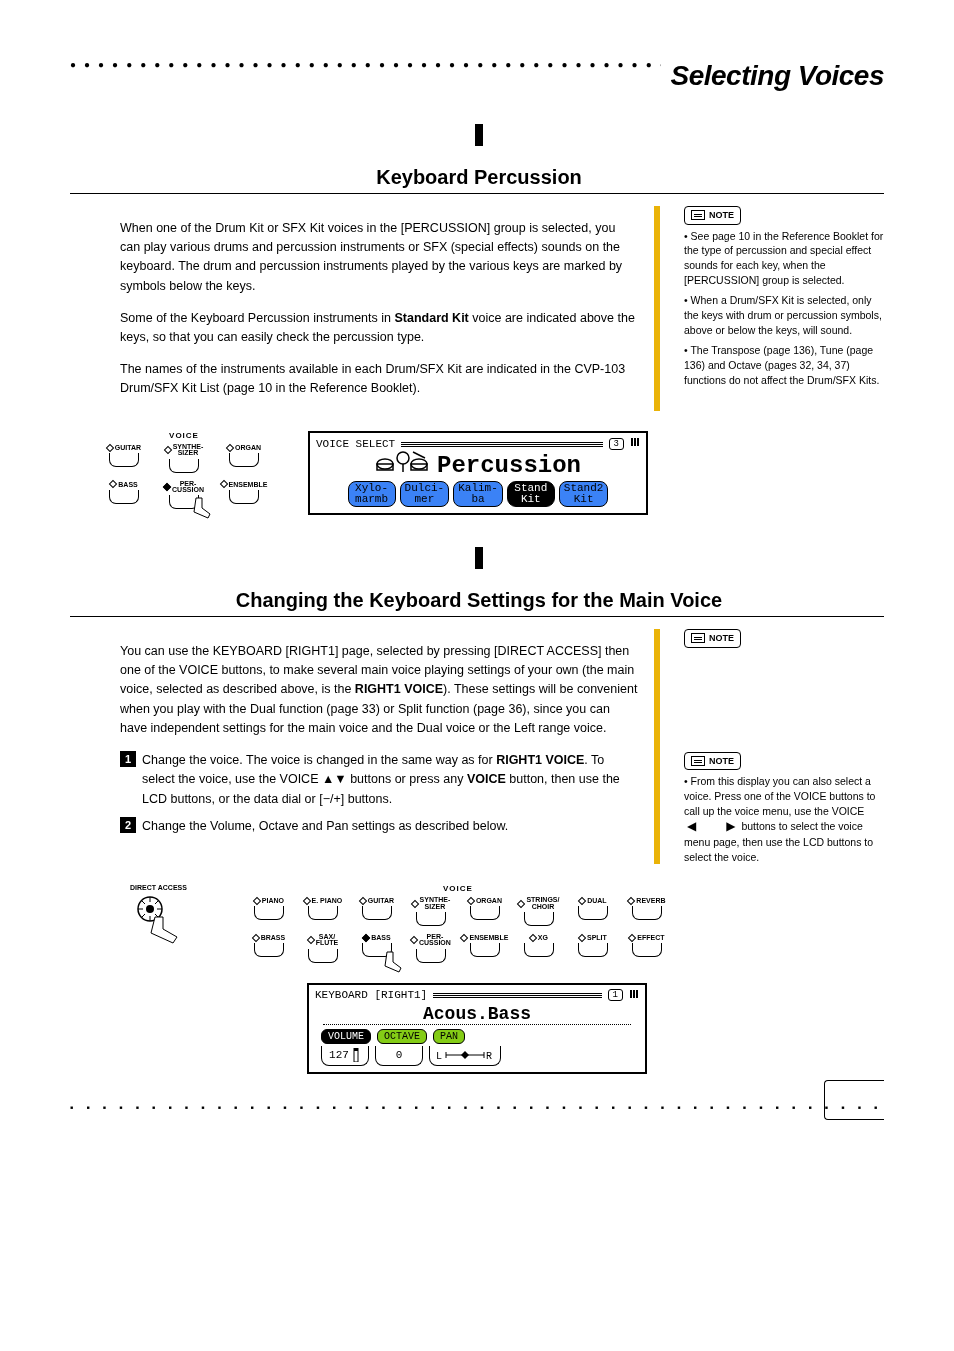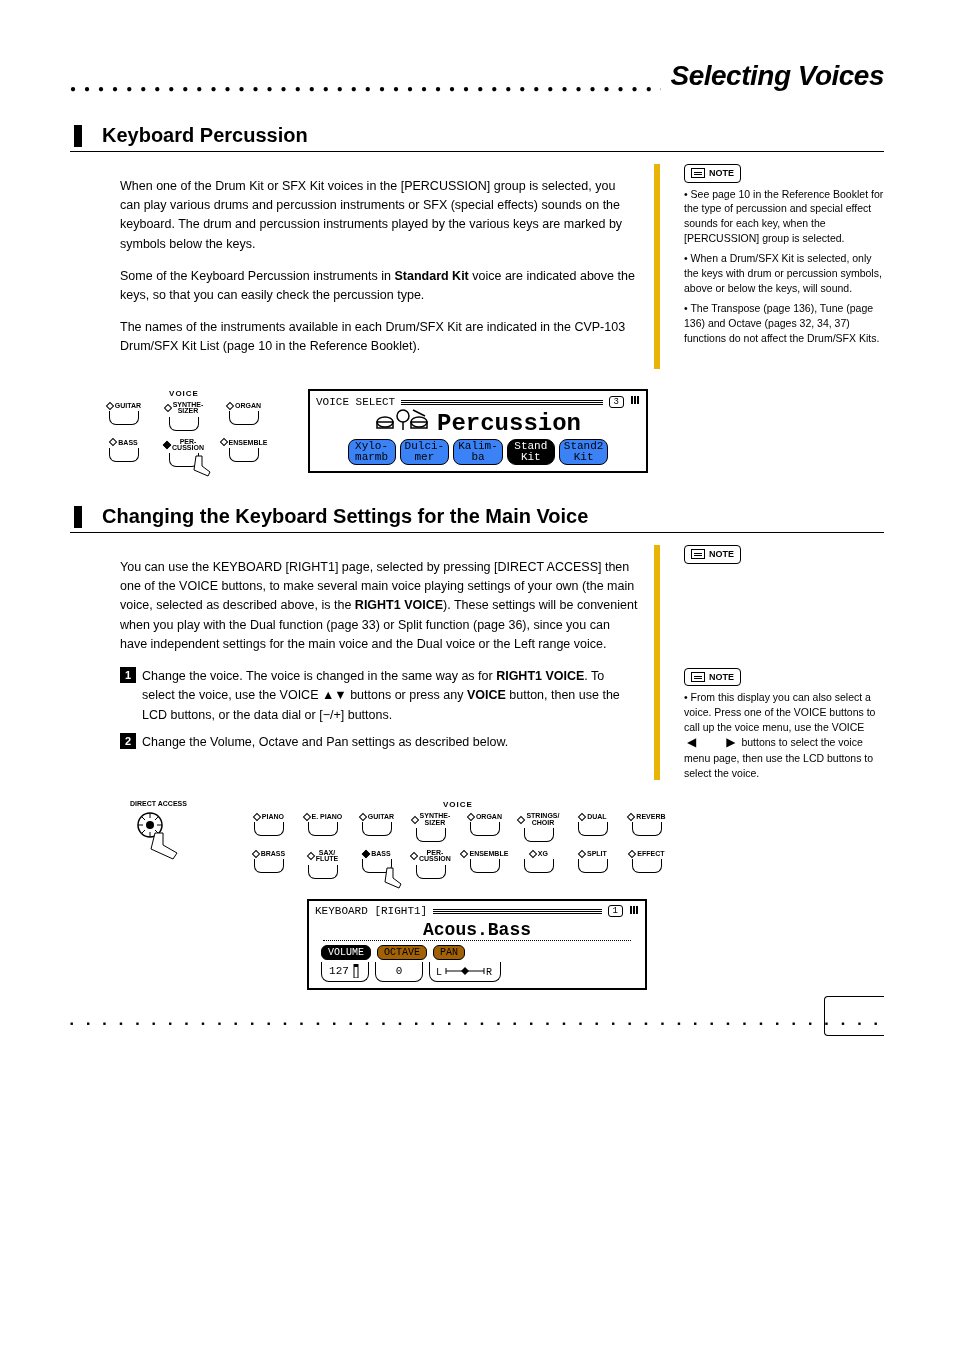--- a/index.html
+++ b/index.html
@@ -11,21 +11,21 @@
     font-family: Arial, Helvetica, sans-serif;
     color: #000;
     position: relative;
   }
   .page {
     padding: 60px 70px 40px 70px;
     position: relative;
   }
   .dotted-header {
     display: flex;
-    align-items: flex-end;
+    align-items: flex-start;
     margin-bottom: 16px;
   }
   .dots-left {
     flex: 1;
     height: 8px;
     display: flex;
     align-items: center;
     overflow: hidden;
   }
   .dots-left::before {
@@ -42,20 +42,21 @@
     margin-left: 10px;
     letter-spacing: -0.5px;
   }
   .section-header {
     border-bottom: 1px solid #000;
     padding: 8px 0 4px 4px;
     margin: 24px 0 12px 0;
     display: flex;
     align-items: center;
     gap: 20px;
+    flex-direction: column;
   }
   .section-bar {
     width: 8px;
     height: 22px;
     background: #000;
     display: inline-block;
     flex-shrink: 0;
   }
   .section-title {
     font-size: 20px;
@@ -197,21 +198,21 @@
     border-bottom: 1px dotted #000;
     margin: 2px 8px 4px 8px;
   }
   .lcd2-row { display: flex; gap: 6px; justify-content: flex-start; padding-left: 6px;}
   .lcd2-tab {
     border: 1.5px solid #000;
     border-radius: 6px;
     padding: 1px 6px;
     font-size: 10px;
     text-align: center;
-    background: #a16207;
+    background: #84cc16;
   }
   .lcd2-tab.sel { background: #000; color: #fff; }
   .lcd2-vals { display: flex; gap: 6px; padding-left: 6px; margin-top: 2px;}
   .lcd2-val {
     border: 1.5px solid #000;
     border-radius: 0 0 8px 8px;
     border-top: none;
     padding: 2px 6px 3px 6px;
     font-size: 11px;
     min-width: 48px;

